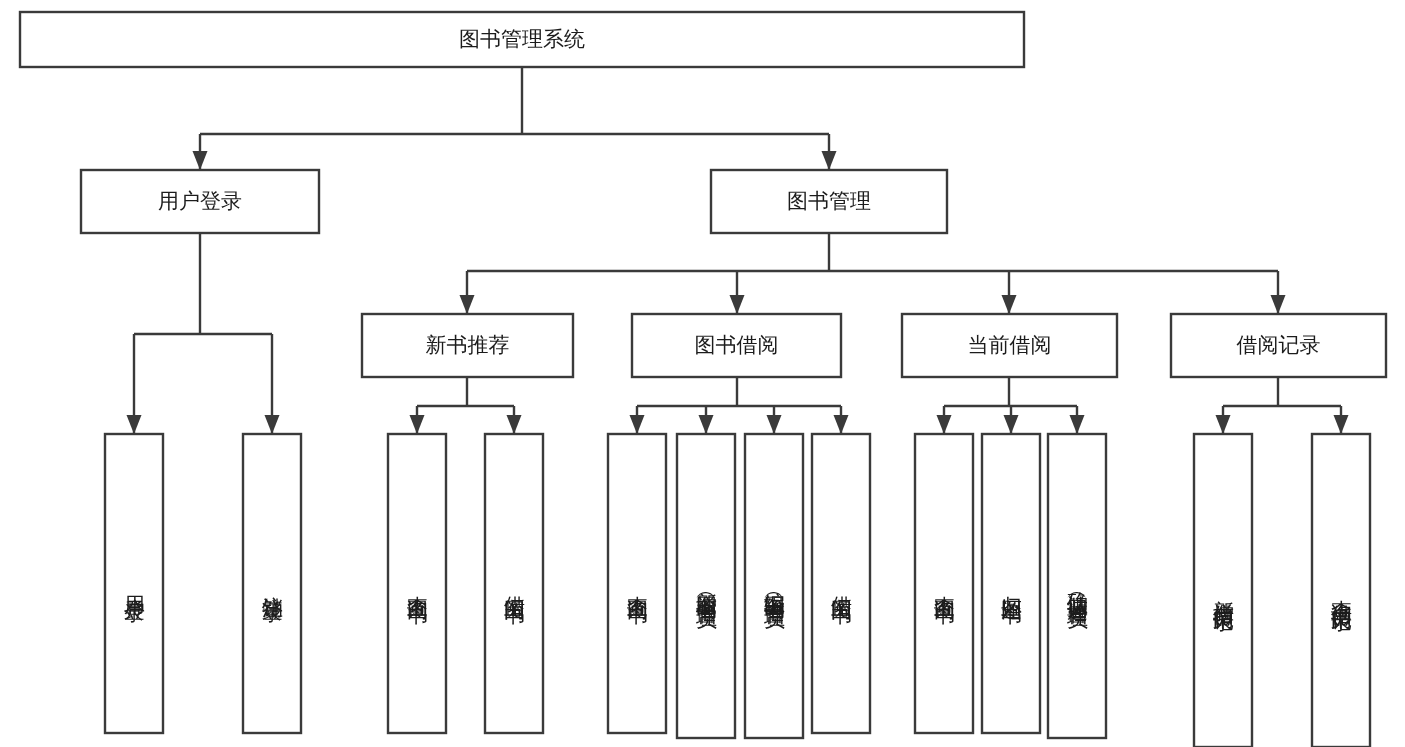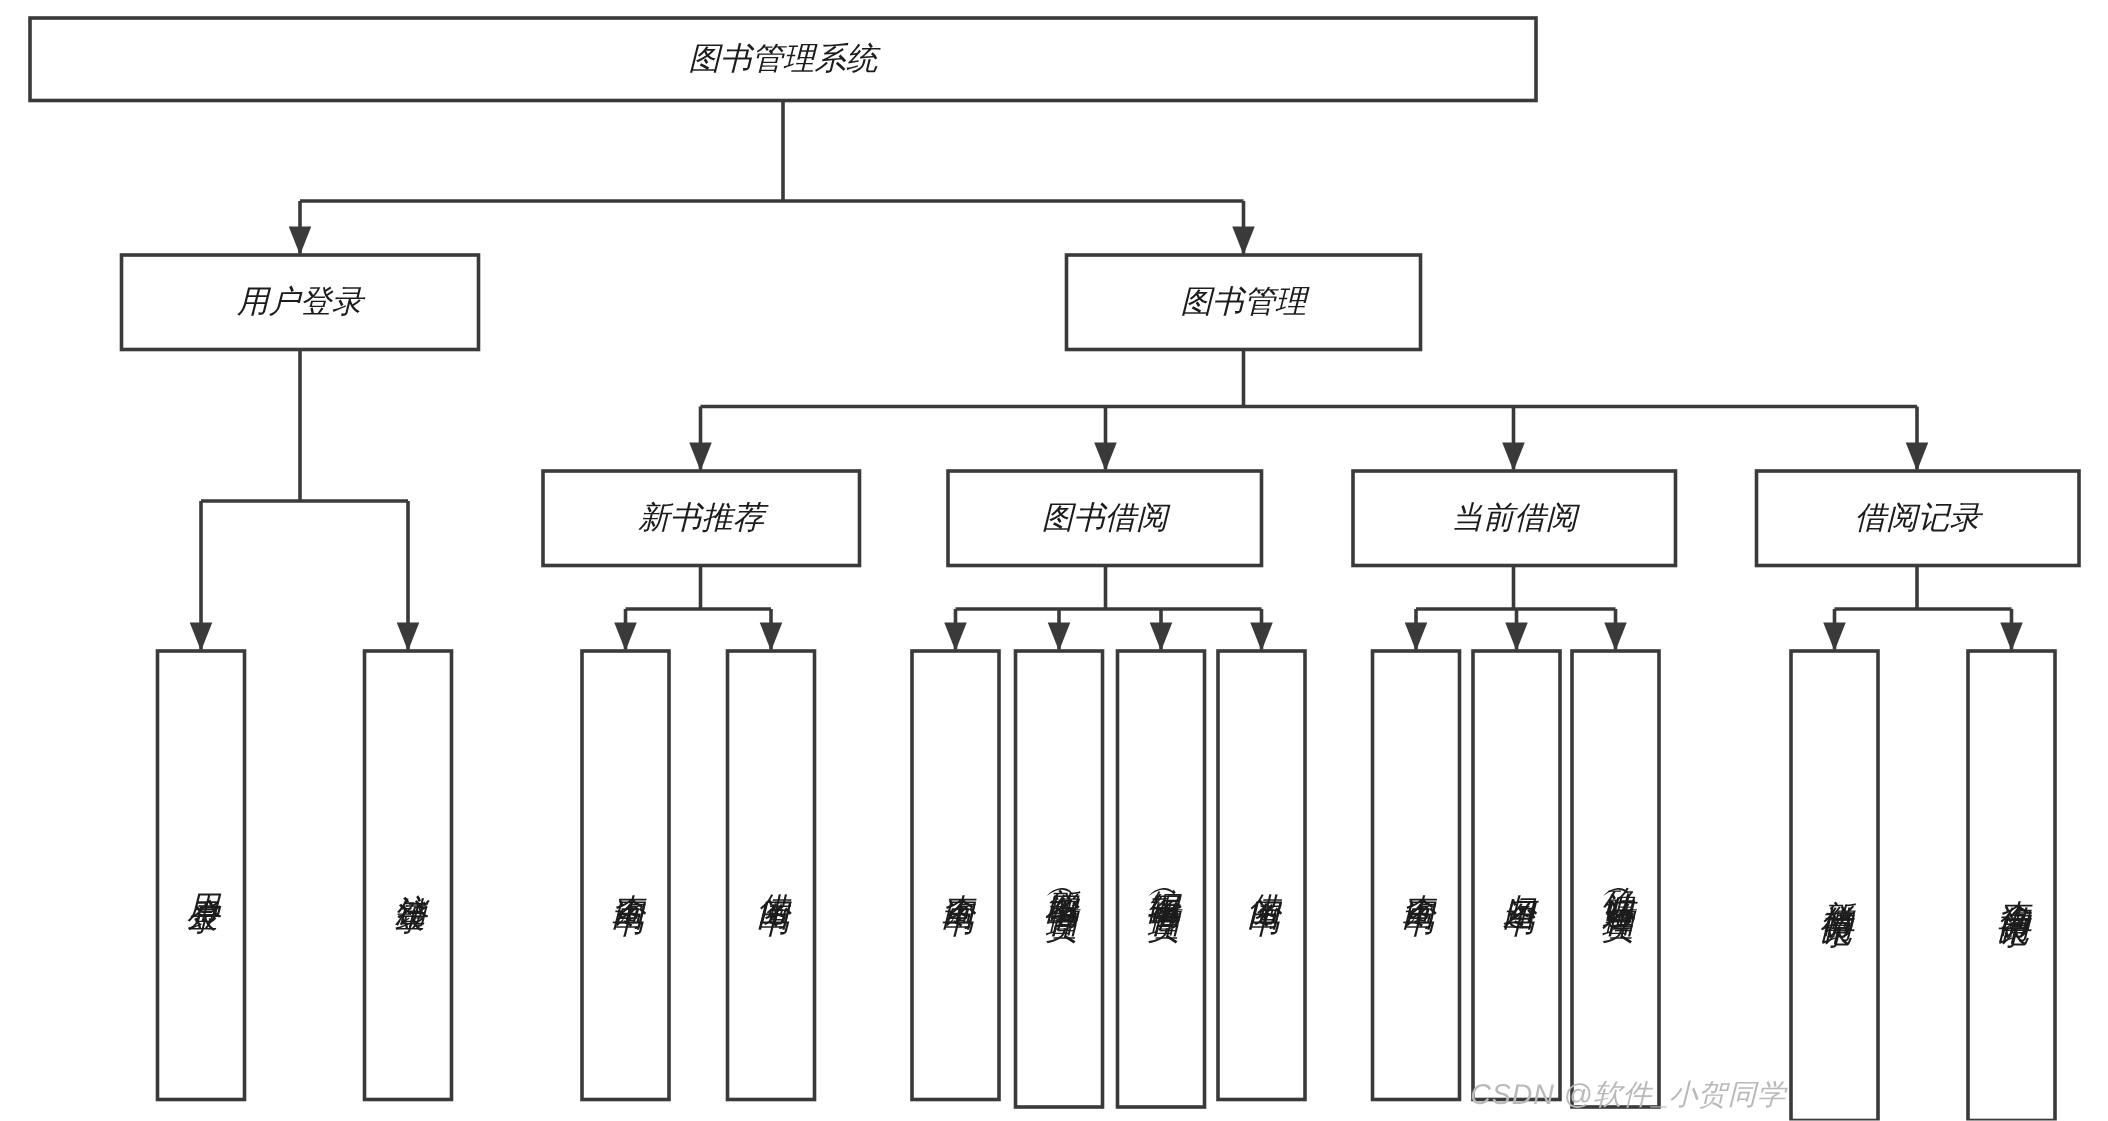--- a/index.html
+++ b/index.html
@@ -13,21 +13,20 @@
     width: 1405px;
     height: 747px;
     overflow: hidden;
     position: relative;
   }
   #diagram-root {
     position: relative;
     width: 1199px;
     height: 747px;
     background: #ffffff;
-    font-style: italic;
   }
   svg#flow-svg {
     position: absolute;
     left: 0;
     top: 0;
     width: 1405px;
     height: 747px;
     display: block;
   }
   .node-rect {
@@ -182,15 +181,14 @@
       <div class="leaf-label-wrap" style="left: 677px; top: 434px; width: 58px; height: 304px;">新增图书（管理员）</div>
       <div class="leaf-label-wrap" style="left: 745px; top: 434px; width: 58px; height: 304px;">编辑图书（管理员）</div>
       <div class="leaf-label-wrap" style="left: 812px; top: 434px; width: 58px; height: 299px;">借阅图书</div>
       <div class="leaf-label-wrap" style="left: 915px; top: 434px; width: 58px; height: 299px;">查询图书</div>
       <div class="leaf-label-wrap" style="left: 982px; top: 434px; width: 58px; height: 299px;">归还图书</div>
       <div class="leaf-label-wrap" style="left: 1048px; top: 434px; width: 58px; height: 304px;">确认归还（管理员）</div>
       <div class="leaf-label-wrap" style="left: 1194px; top: 434px; width: 58px; height: 313px;">新增借阅记录</div>
       <div class="leaf-label-wrap" style="left: 1312px; top: 434px; width: 58px; height: 313px;">查询借阅记录</div>
     </div>
 
-  <div id="watermark">CSDN @软件_小贺同学</div>
 
 </div>
 
 </body></html>

